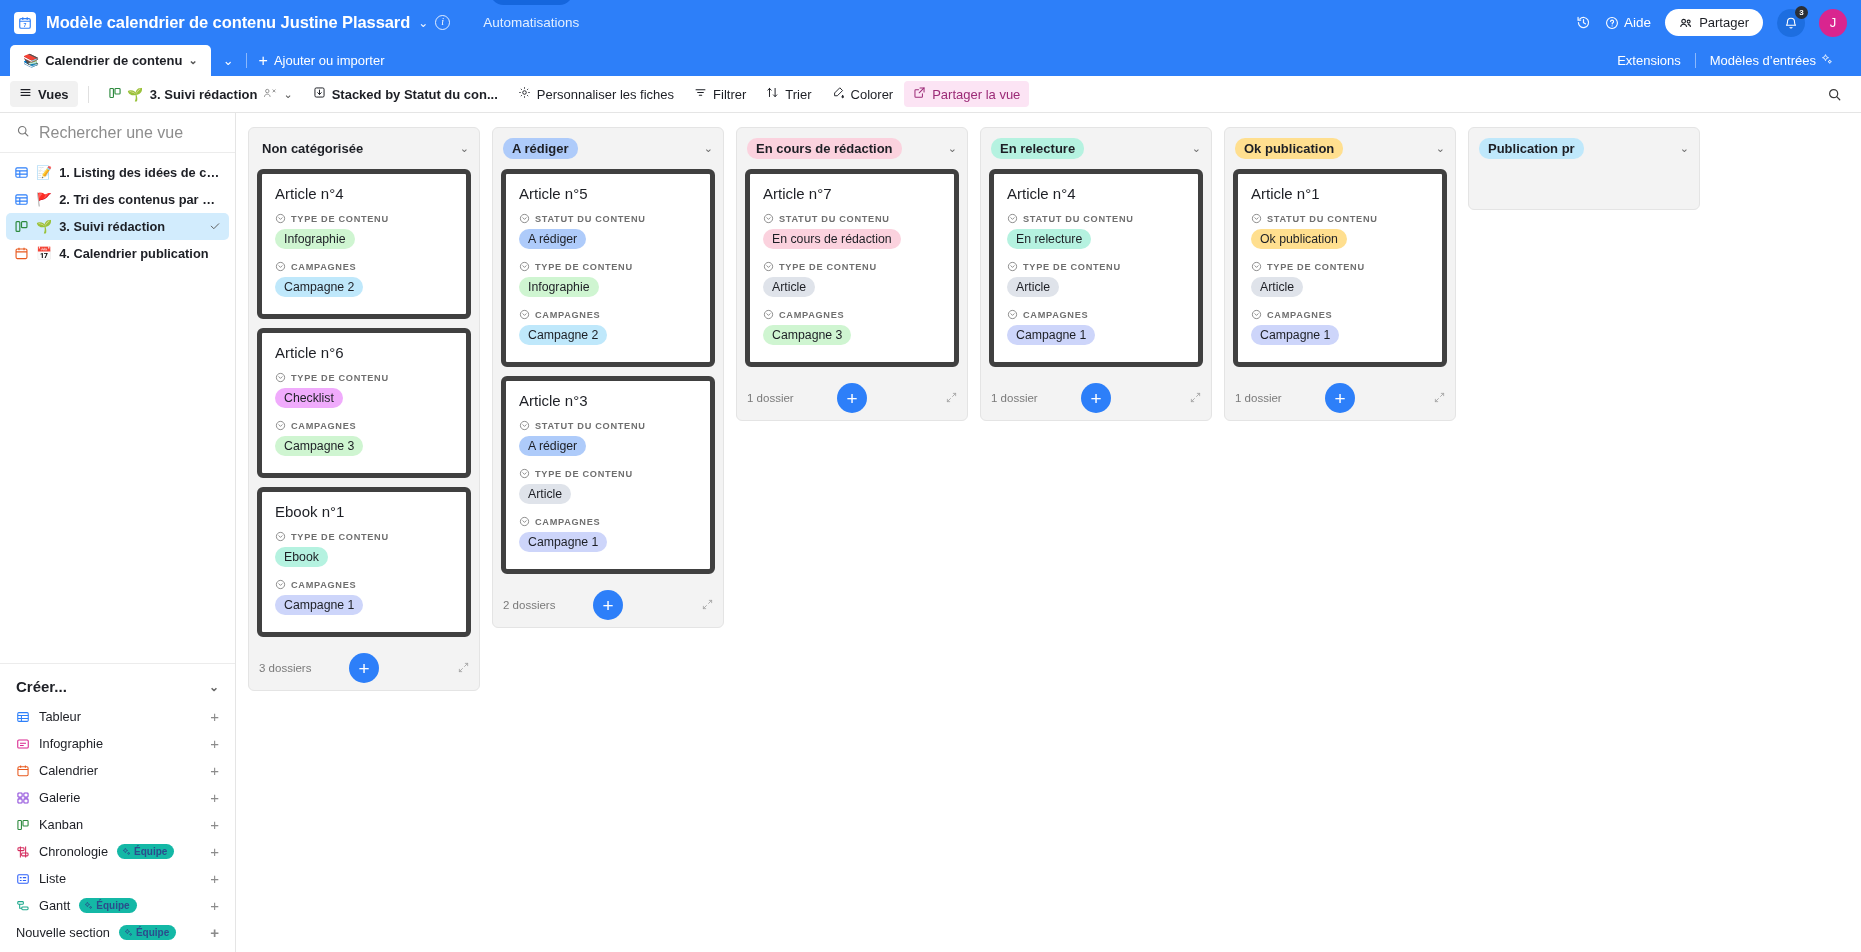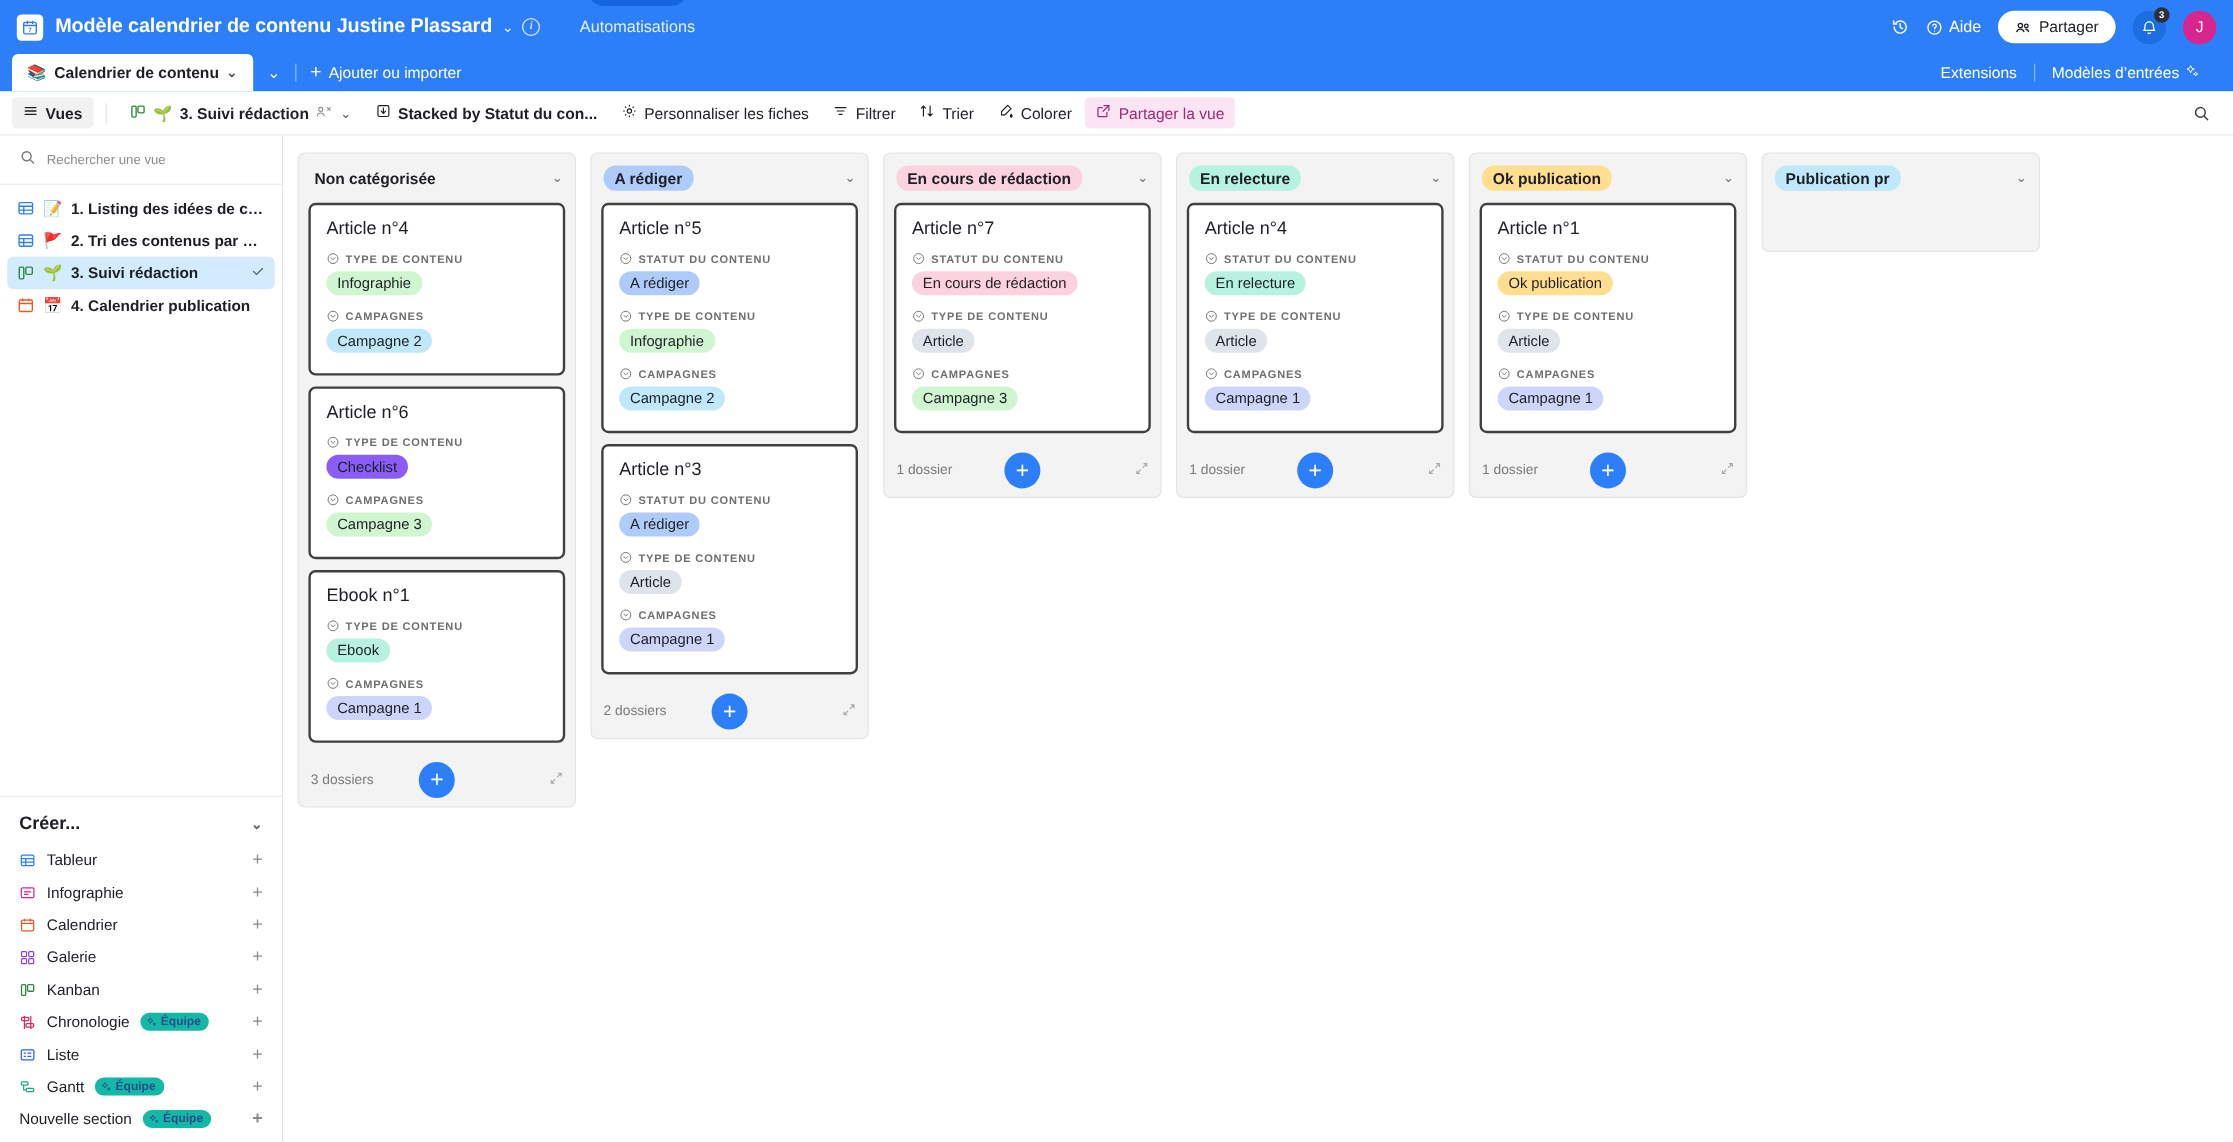--- a/index.html
+++ b/index.html
@@ -119,21 +119,21 @@
   .sidebar {
     width: 236px; flex: none; background: #fff;
     border-right: 1px solid #e5e5e5; display: flex; flex-direction: column;
     position: relative;
   }
   .search-row {
     display: flex; align-items: center; gap: 9px;
     padding: 11px 14px 10px 16px; border-bottom: 1px solid #ececec;
   }
   .search-row input {
-    border: none; outline: none; font-size: 11px; color: #737373;
+    border: none; outline: none; font-size: 16px; color: #737373;
     font-family: "Liberation Sans", sans-serif; width: 100%; background: transparent;
   }
   .search-row input::placeholder { color: #8d8d8d; }
   .views-list { padding: 6px 6px 0 6px; }
   .view-item {
     display: flex; align-items: center; gap: 7px;
     height: 27px; padding: 0 8px; border-radius: 5px; cursor: pointer;
     font-size: 12.8px; font-weight: bold; color: #1d1f25;
   }
   .view-item.sel { background: #d2ecfd; }
@@ -175,21 +175,21 @@
     padding: 2px 2px 10px 2px;
   }
   .stack-title {
     font-size: 13px; font-weight: bold; color: #1d1f25;
     padding: 3px 9px; border-radius: 10px; white-space: nowrap;
     overflow:hidden; text-overflow: ellipsis;
   }
   .stack-title.plain { padding-left: 3px; }
   .stack-chev { color: #6b6b6b; font-size: 11px; cursor: pointer; flex:none; margin-left:6px;}
   .card {
-    background: #fff; border: 2px solid #404040; border-radius: 6px;
+    background: #fff; border: 5px solid #404040; border-radius: 6px;
     padding: 11px 13px 14px 13px; margin-bottom: 9px; cursor: pointer;
   }
   .card-title { font-size: 15px; font-weight: 500; color: #1d1f25; margin-bottom: 11px; }
   .fld { margin-bottom: 3px; }
   .fld-head {
     display: flex; align-items: center; gap: 5px;
     font-size: 9.2px; letter-spacing: .7px; color: #6f6f6f; text-transform: uppercase;
     margin-bottom: 5px; font-weight: 600;
   }
   .fld + .fld { margin-top: 12px; }
@@ -618,21 +618,21 @@
         <div class="card">
           <div class="card-title">Article n°6</div>
           <div class="fld"><div class="fld-head">
               <span style="display: flex;">
                 <svg width="11" height="11" viewBox="0 0 16 16" fill="none" stroke="#777" stroke-width="1.2">
                   <circle cx="8" cy="8" r="6"></circle>
                   <path d="M5.6 6.9 8 9.3l2.4-2.4" stroke-linecap="round"></path>
                 </svg>
               </span>
               <span>Type de contenu</span>
-            </div><span class="pill" style="background: #8b5cf6;">Checklist</span></div>
+            </div><span class="pill" style="background: #f0abfc;">Checklist</span></div>
           <div class="fld"><div class="fld-head">
               <span style="display: flex;">
                 <svg width="11" height="11" viewBox="0 0 16 16" fill="none" stroke="#777" stroke-width="1.2">
                   <circle cx="8" cy="8" r="6"></circle>
                   <path d="M5.6 6.9 8 9.3l2.4-2.4" stroke-linecap="round"></path>
                 </svg>
               </span>
               <span>Campagnes</span>
             </div><span class="pill" style="background: rgb(207, 245, 209);">Campagne 3</span></div>
         </div>

